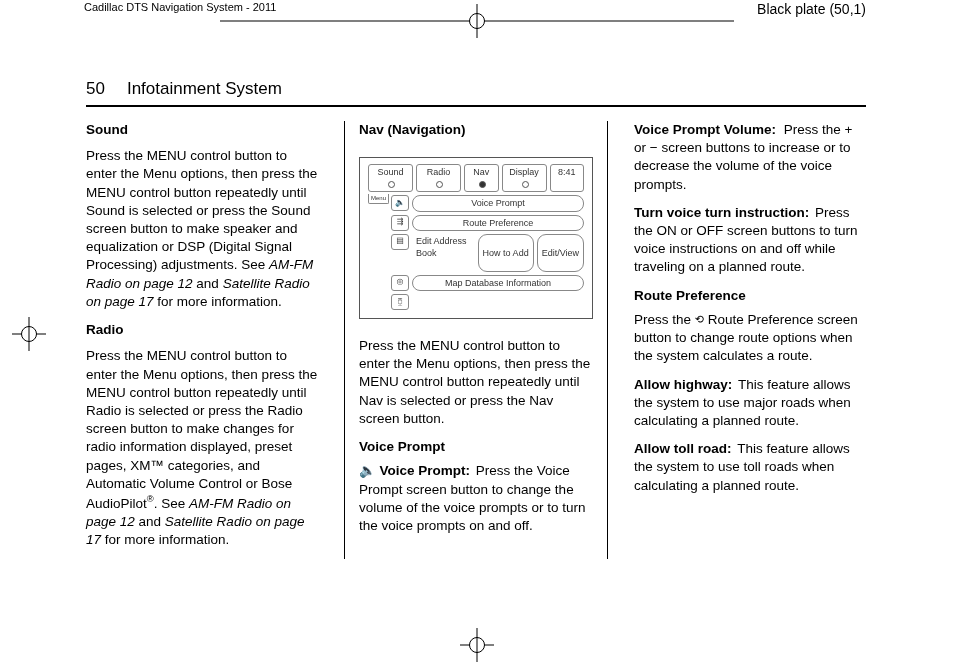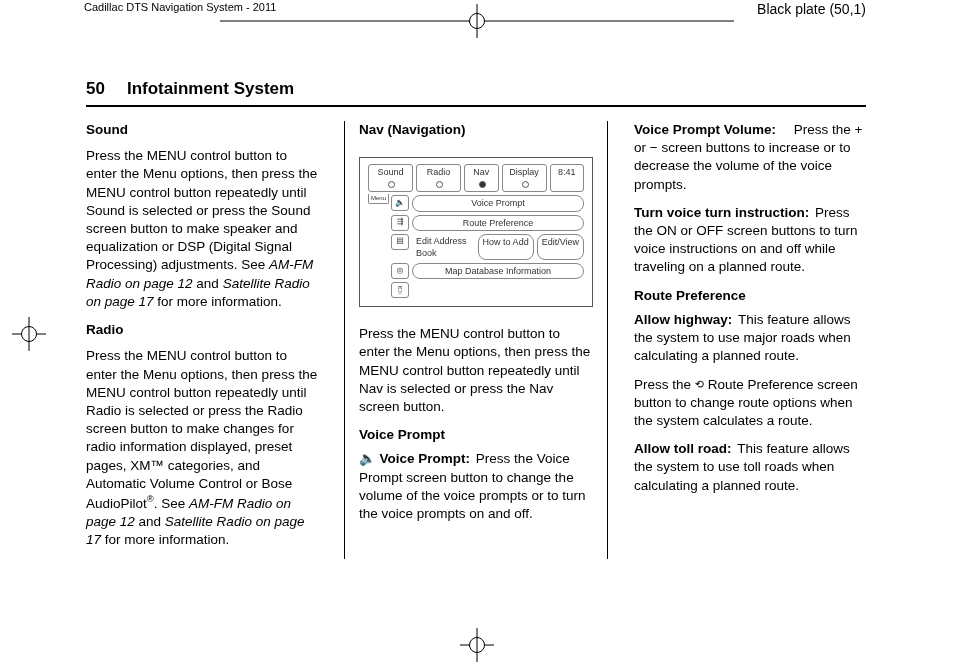--- a/index.html
+++ b/index.html
@@ -63,26 +63,26 @@
     top: 78px;
     right: 88px;
   }
   .page-header {
     border-bottom: 2px solid #000;
     padding-bottom: 4px;
     margin-bottom: 14px;
     font-size: 17px;
   }
   .page-header .num {
-    font-weight: bold;
+    font-weight: normal;
     display: inline-block;
     margin-right: 22px;
   }
   .page-header .title {
-    font-weight: bold;
+    font-weight: normal;
   }
   .cols {
     display: flex;
     gap: 12px;
   }
   .col {
     flex: 1 1 0;
     padding: 0 14px;
   }
   .col:first-child { padding-left: 0; }
@@ -164,21 +164,21 @@
     justify-content: center;
     font-size: 8px;
   }
   .nav-pill {
     border: 1px solid #888;
     border-radius: 8px;
     flex: 1;
     text-align: center;
     padding: 1px 2px;
   }
-  .nav-pill.sm { flex: 0; padding: 1px 4px; white-space:nowrap; }
+  .nav-pill.sm { flex: 0; padding: 12px 4px; white-space:nowrap;border-radius:9px; }
   .nav-plain {
     flex:1;
     padding: 1px 2px 1px 4px;
   }
   .rp-icon {
     display:inline-block;
     font-size: 11px;
     vertical-align: middle;
     line-height:1;
     position:relative;
@@ -265,33 +265,33 @@
       <p>
         <span>🔈</span>
         <b>Voice Prompt:</b>
         <span style="margin-left:2px">Press the Voice Prompt screen button to change the volume of the voice prompts or to turn the voice prompts on and off.</span>
       </p>
     </div>
 
     <div class="col">
       <p>
         <b>Voice Prompt Volume:</b>
-        <span style="margin-left:14px">Press the + or − screen buttons to increase or to decrease the volume of the voice prompts.</span>
+        <span style="margin-left:4px">Press the + or − screen buttons to increase or to decrease the volume of the voice prompts.</span>
       </p>
       <p>
         <b>Turn voice turn instruction:</b>
         <span style="margin-left:2px">Press the ON or OFF screen buttons to turn voice instructions on and off while traveling on a planned route.</span>
       </p>
       <div class="h-sub">Route Preference</div>
       <p>
+        <span>Press the </span><span class="rp-icon">⟲</span><span> Route Preference screen button to change route options when the system calculates a route.</span>
+      </p>
+      <p>
         <b>Allow highway:</b>
         <span style="margin-left:2px">This feature allows the system to use major roads when calculating a planned route.</span>
       </p>
       <p>
-        <span>Press the </span><span class="rp-icon">⟲</span><span> Route Preference screen button to change route options when the system calculates a route.</span>
-      </p>
-      <p>
         <b>Allow toll road:</b>
         <span style="margin-left:2px">This feature allows the system to use toll roads when calculating a planned route.</span>
       </p>
     </div>
   </div>
 </div>
 
 </body></html>

